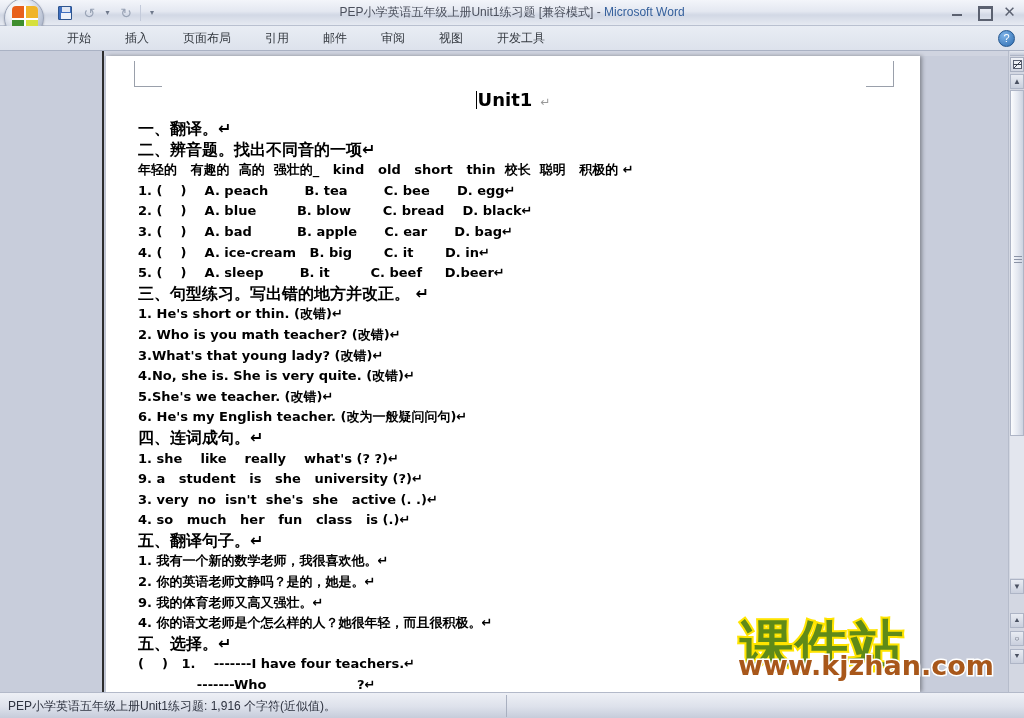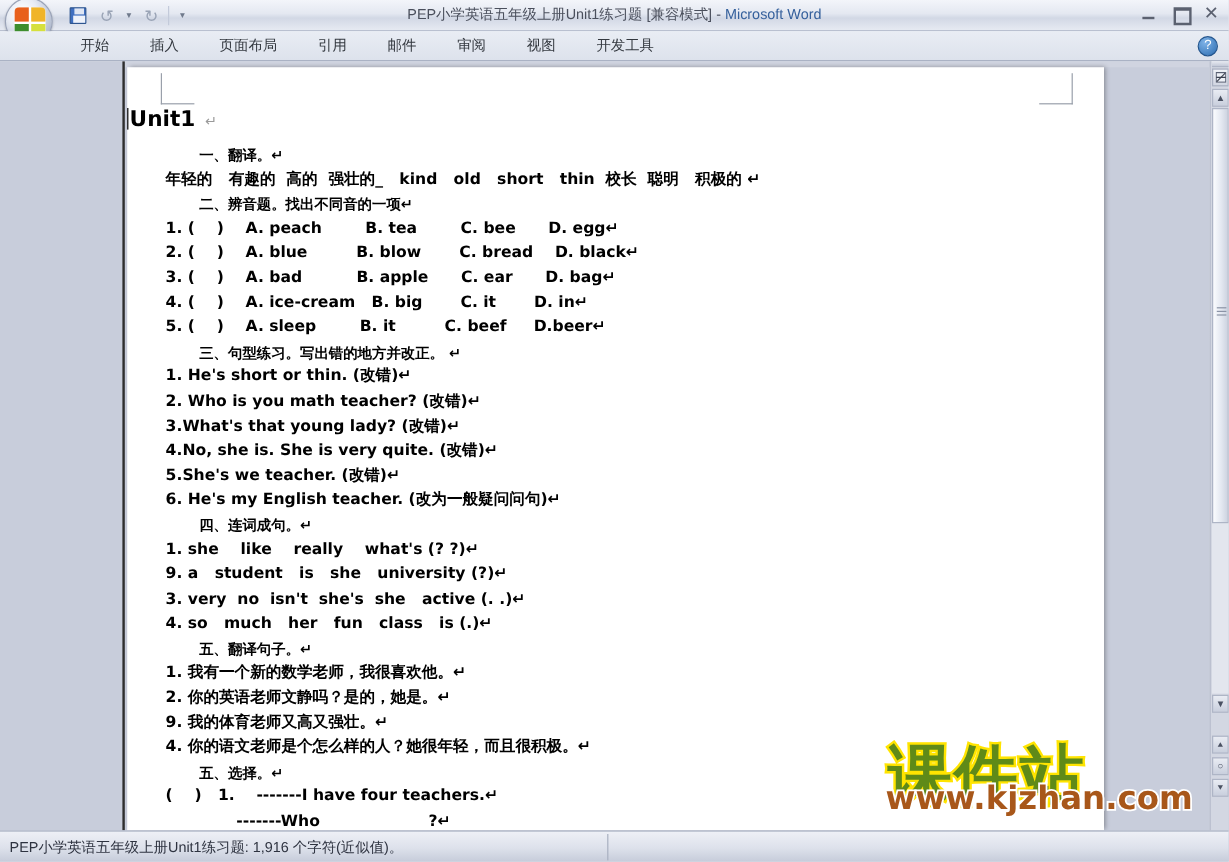--- a/index.html
+++ b/index.html
@@ -126,41 +126,41 @@
   .marker.tl { left: 28px; top: 5px; width: 28px; height: 26px; border-right:none; border-top:none; }
   .marker.tr { right: 26px; top: 5px; width: 28px; height: 26px; border-left:none; border-top:none; }
 
   .doc {
     position: absolute; left: 0; top: 0; width: 814px; height: 636px;
     padding: 0;
   }
 
   .doctitle {
     position: absolute; left: 0; top: 33px; width: 814px;
-    text-align: left; font-size: 18px; font-weight: bold; color: #000;
+    text-align: center; font-size: 18px; font-weight: bold; color: #000;
     font-family: "DejaVu Sans", sans-serif;
   }
   .caret {
     display: inline-block; width: 1px; height: 18px; background: #000;
     vertical-align: -3px; margin-right: 1px;
   }
   .pilcrow { color: #9a9a9a; font-weight: normal; font-size: 12px; margin-left: 8px; }
 
   .body-lines {
     position: absolute; left: 32px; top: 63px; width: 760px;
   }
   .line {
     font-size: 13px; color: #000; font-weight: bold;
     font-family: "DejaVu Sans", sans-serif;
     white-space: pre;
     line-height: 20.6px;
     height: 20.6px;
     letter-spacing: 0;
   }
-  .line.heading { font-size: 12px; margin-left: 28px; }
+  .line.heading { font-size: 16px; }
 
   
   .watermark {
     position: absolute; right: 2px; bottom: 8px;
     width: 272px; height: 92px; pointer-events: none;
   }
   .wm-cn {
     position: absolute; left: 6px; top: 18px;
     font-size: 53px; font-weight: bold; letter-spacing: 2px;
     color: #5f8a18;
@@ -300,22 +300,22 @@
 
     <div class="page">
       <div class="marker tl"></div>
       <div class="marker tr"></div>
 
       <div class="doc">
         <div class="doctitle"><span class="caret"></span><span>Unit1</span><span class="pilcrow">↵</span></div>
 
         <div class="body-lines">
           <div class="line heading">一、翻译。↵</div>
+          <div class="line heading">二、辨音题。找出不同音的一项↵</div>
           <div class="line">年轻的   有趣的  高的  强壮的_   kind   old   short   thin  校长  聪明   积极的 ↵</div>
-          <div class="line heading">二、辨音题。找出不同音的一项↵</div>
           <div class="line">1. (    )    A. peach        B. tea        C. bee      D. egg↵</div>
           <div class="line">2. (    )    A. blue         B. blow       C. bread    D. black↵</div>
           <div class="line">3. (    )    A. bad          B. apple      C. ear      D. bag↵</div>
           <div class="line">4. (    )    A. ice-cream   B. big       C. it       D. in↵</div>
           <div class="line">5. (    )    A. sleep        B. it         C. beef     D.beer↵</div>
           <div class="line heading">三、句型练习。写出错的地方并改正。 ↵</div>
           <div class="line">1. He's short or thin. (改错)↵</div>
           <div class="line">2. Who is you math teacher? (改错)↵</div>
           <div class="line">3.What's that young lady? (改错)↵</div>
           <div class="line">4.No, she is. She is very quite. (改错)↵</div>

